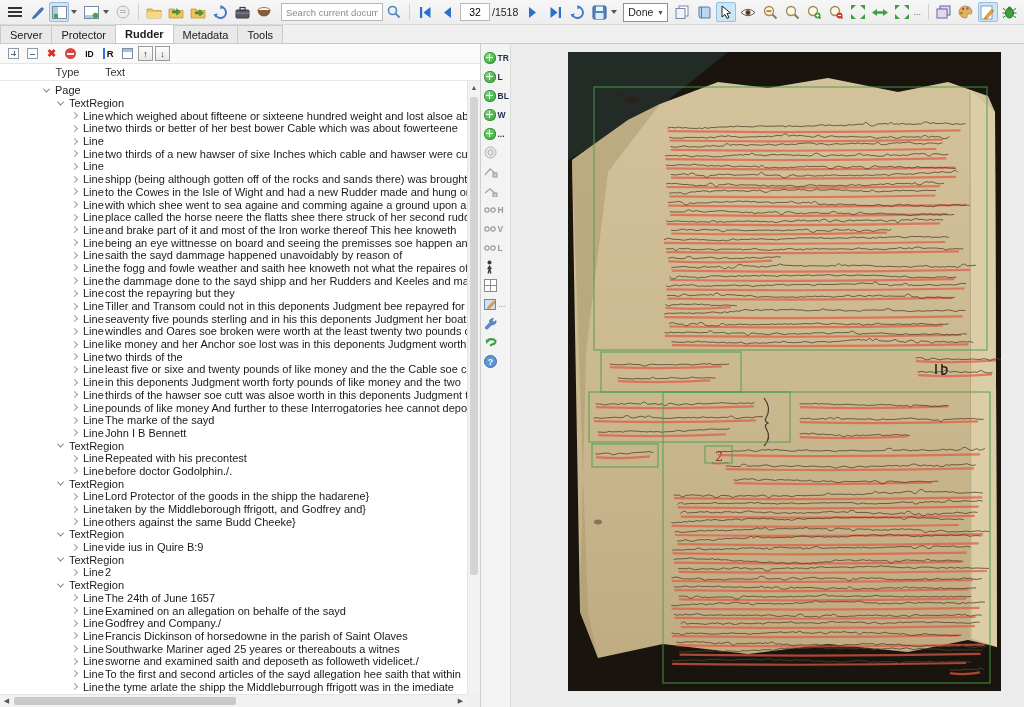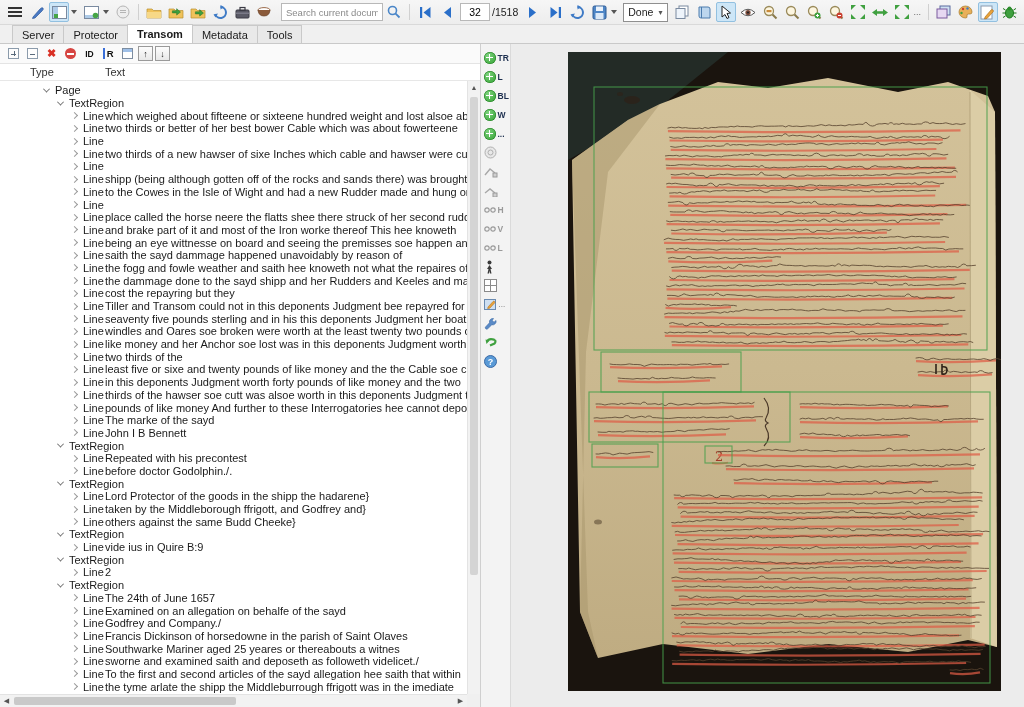--- a/index.html
+++ b/index.html
@@ -24,21 +24,21 @@
     font-size:10.5px; font-family:"Liberation Sans",sans-serif; margin:16px 2px; }
   .page-total { font-size:10.5px; color:#222; margin-right:4px; }
   .combo { width:64px; height:19px; border:1px solid #8f8f8f; background:#fff; display:flex;
     align-items:center; margin:0 3px; }
   .combo .cval { flex:1; padding-left:4px; font-size:10.5px; }
   .combo .cchev { width:14px; height:100%; display:flex; align-items:center; justify-content:center;
     color:#555; font-size:8px; }
 
   
   .tabbar { position:absolute; left:0; top:25px; width:1024px; height:19px; background:#f0f0f0;
-    border-bottom:1px solid #c9c9c9; display:flex; align-items:flex-end; padding-left:12px; }
+    border-bottom:1px solid #c9c9c9; display:flex; align-items:flex-end; padding-left:0; }
   .tab { height:18px; padding:0 9px; display:flex; align-items:center; font-size:11px;
     border:1px solid #c9c9c9; border-bottom:none; background:#e9e9e9; margin-right:-1px; }
   .tab.active { background:#fff; font-weight:bold; position:relative; z-index:2; height:19px; }
 
   
   .left-panel { position:absolute; left:0; top:44px; width:481px; height:663px; background:#fff;
     border-right:1px solid #cfcfcf; }
   .minibar { height:20px; display:flex; align-items:center; padding-left:4px; background:#fafafa;
     border-bottom:1px solid #e4e4e4; }
   .mbtn { width:17px; height:16px; display:flex; align-items:center; justify-content:center; margin:0 1px; flex:0 0 auto; }
@@ -51,21 +51,21 @@
   .redcirc { width:11px; height:11px; border-radius:50%; background:#d64541; position:relative; }
   .redcirc::before { content:""; position:absolute; left:2px; right:2px; top:4.5px; height:2px; background:#fff; }
   .idico { font-size:8.5px; font-weight:bold; color:#111; letter-spacing:0; }
   .rico { font-size:9.5px; font-weight:bold; color:#111; border-left:2px solid #3a6fd8; padding-left:1.5px; }
   .panelico { width:11px; height:11px; border:1px solid #7d8da0; background:#fff; position:relative; }
   .panelico::before { content:""; position:absolute; left:0; top:0; right:0; height:2.5px; background:#9fc0e8; }
   .arrbtn { width:15px; height:15px; border:1px solid #9a9a9a; background:linear-gradient(#fdfdfd,#e8e8e8);
     display:flex; align-items:center; justify-content:center; font-size:9px; color:#222; margin:0 1px; }
 
   .treehead { height:17px; display:flex; align-items:center; border-bottom:1px solid #e7e7e7;
-    color:#333; font-size:11px; }
+    color:#333; font-size:11px;text-align:center; }
   .treehead .c1 { padding-left:30px; width:105px; }
   .tree-rows { position:absolute; left:0; top:37px; right:13px; bottom:13px; overflow:hidden; padding-top:3px; }
   .trow { height:12.7px; display:flex; align-items:center; position:relative; white-space:nowrap;padding-left:36px; }
   .chev { width:5px; height:5px; border-right:1.3px solid #707070; border-bottom:1.3px solid #707070;
     flex:0 0 auto; margin-right:6px; }
   .chev.exp { transform:rotate(45deg) translate(-1px,-1px); }
   .chev.col { transform:rotate(-45deg); border-color:#9a9a9a; }
   .ttype { font-size:11px; color:#1a1a1a; }
   .ttext { position:absolute; left:105px; font-size:11px; color:#1a1a1a; }
 
@@ -339,21 +339,21 @@
           <line x1="3.5" y1="11" x2="1" y2="12.5"></line>
           <line x1="11.5" y1="11" x2="14" y2="12.5"></line>
         </g>
       </svg>
   </div>
 </div>
 
 <div class="tabbar">
     <div class="tab">Server</div>
     <div class="tab">Protector</div>
-    <div class="tab active">Transom</div>
+    <div class="tab active">Rudder</div>
     <div class="tab">Metadata</div>
     <div class="tab">Tools</div>
   </div>
 
 <div class="left-panel">
   <div class="minibar">
     <div class="mbtn">
         <span class="sqico plus"></span>
       </div>
     <div class="mbtn">
@@ -421,20 +421,21 @@
         <span class="ttext">shipp (being although gotten off of the rocks and sands there) was brought</span>
       </div>
       <div class="trow">
         <span class="chev col" style="margin-left: 36px;"></span>
         <span class="ttype">Line</span>
         <span class="ttext">to the Cowes in the Isle of Wight and had a new Rudder made and hung on</span>
       </div>
       <div class="trow">
         <span class="chev col" style="margin-left: 36px;"></span>
         <span class="ttype">Line</span>
+        <span class="ttext">with which shee went to sea againe and comming againe a ground upon a</span>
       </div>
       <div class="trow">
         <span class="chev col" style="margin-left: 36px;"></span>
         <span class="ttype">Line</span>
         <span class="ttext">place called the horse neere the flatts shee there struck of her second rudder</span>
       </div>
       <div class="trow">
         <span class="chev col" style="margin-left: 36px;"></span>
         <span class="ttype">Line</span>
         <span class="ttext">and brake part of it and most of the Iron worke thereof This hee knoweth</span>

